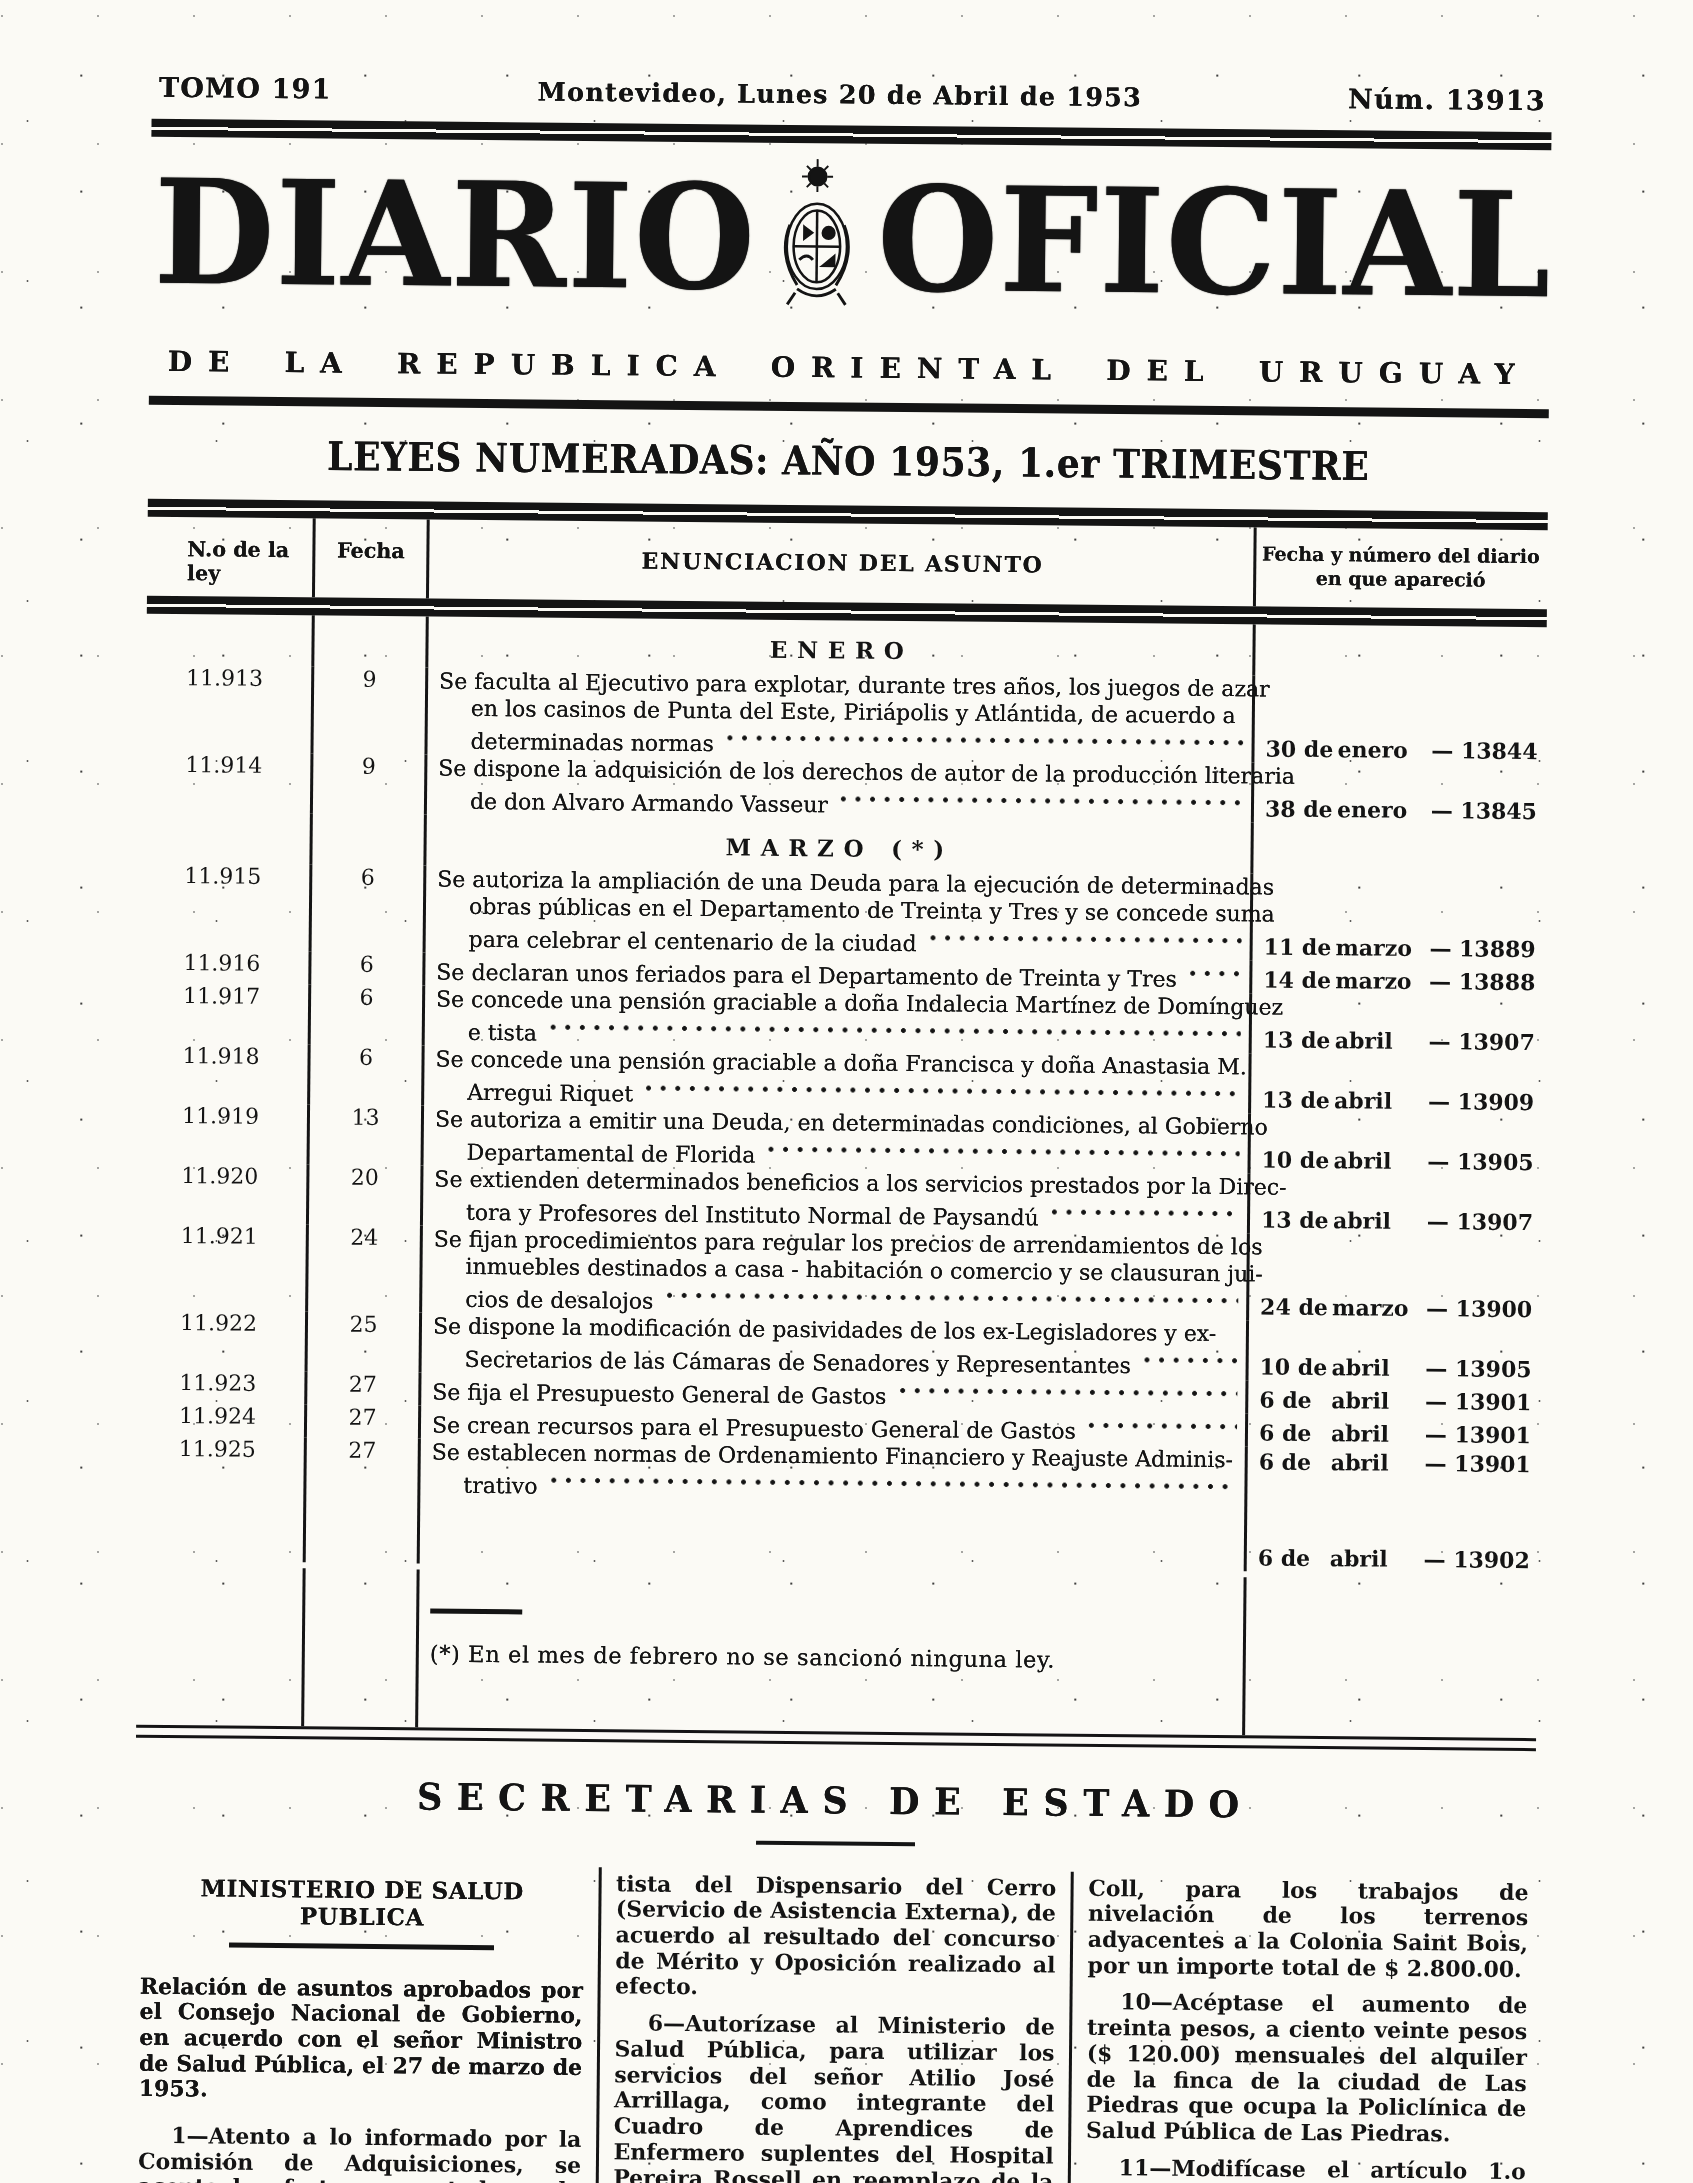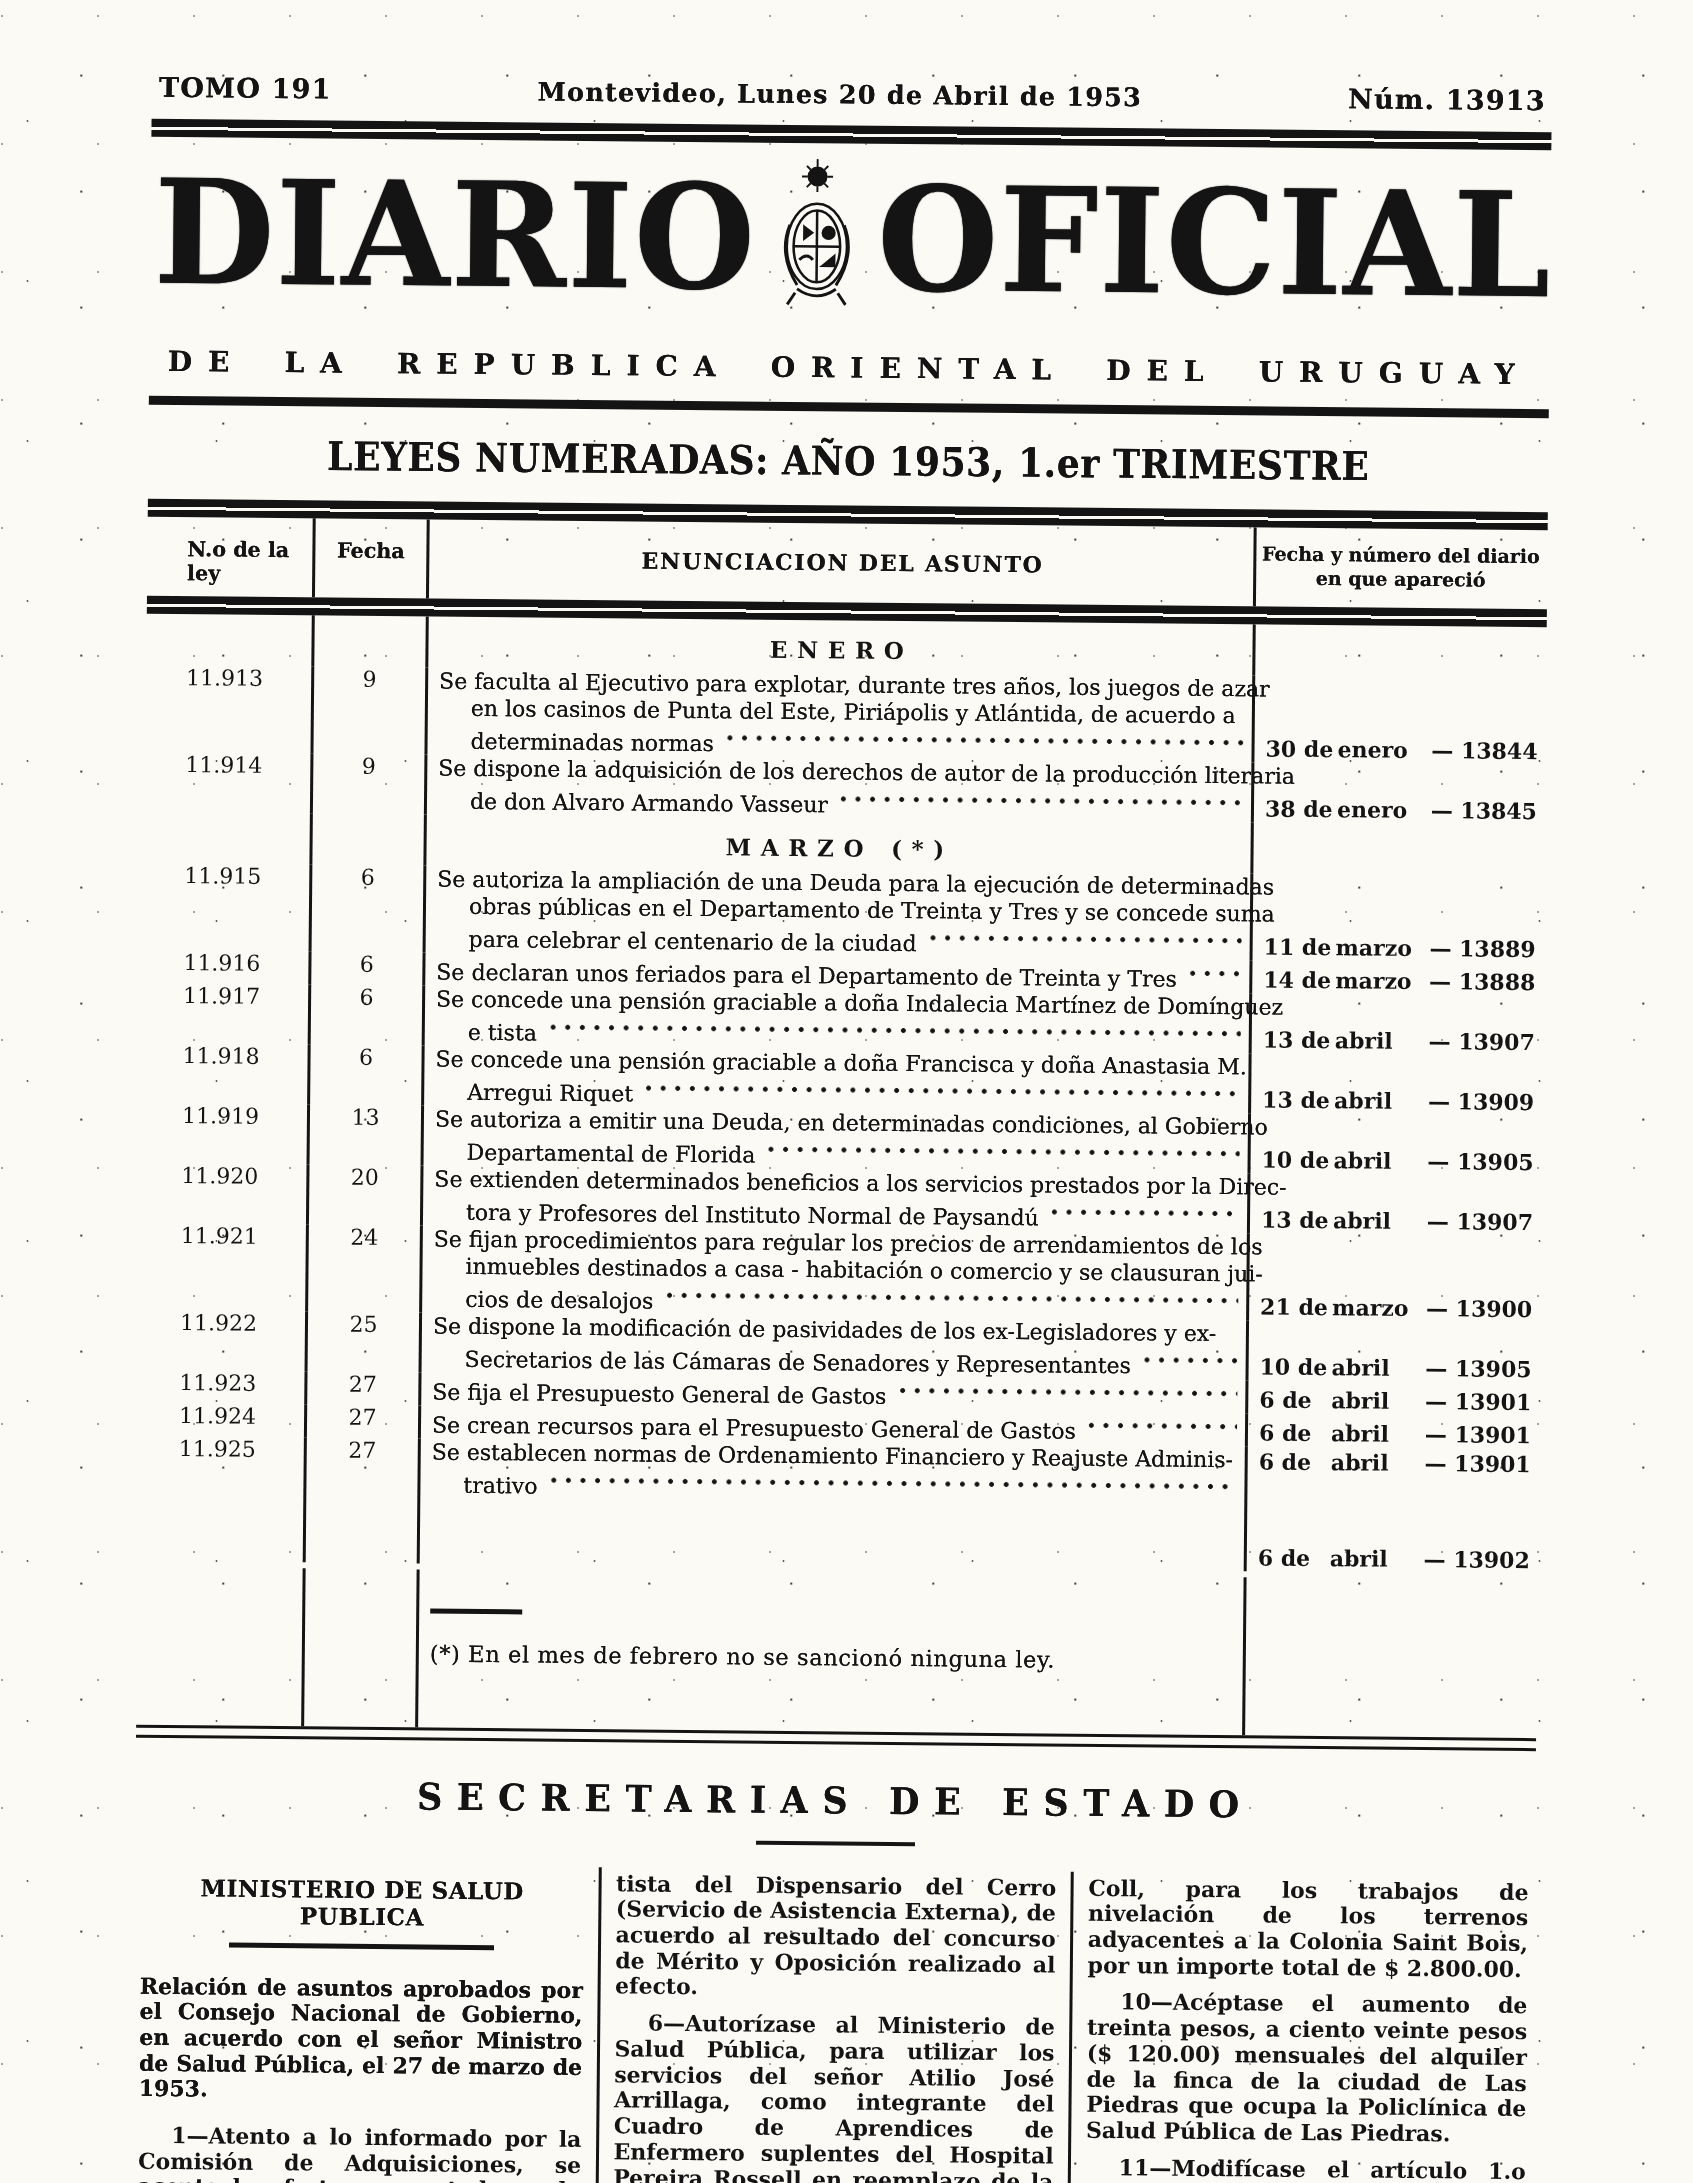--- a/index.html
+++ b/index.html
@@ -341,21 +341,21 @@
               <div class="aline cont">
                 <span>inmuebles destinados a casa - habitación o comercio y se clausuran jui-</span>
               </div>
               <div class="aline cont">
                 <span>cios de desalojos</span>
                 <div class="dotfill"></div>
               </div>
             </div>
             <div class="c-diario">
               <div class="dline">
-                <div class="dd">21 de</div>
+                <div class="dd">24 de</div>
                 <div class="dm">marzo</div>
                 <div class="dn">— 13900</div>
               </div>
             </div>
           </div>
           <div class="trow">
             <div class="c-law">11.922</div>
             <div class="c-fecha">25</div>
             <div class="c-asunto">
               <div class="aline">

